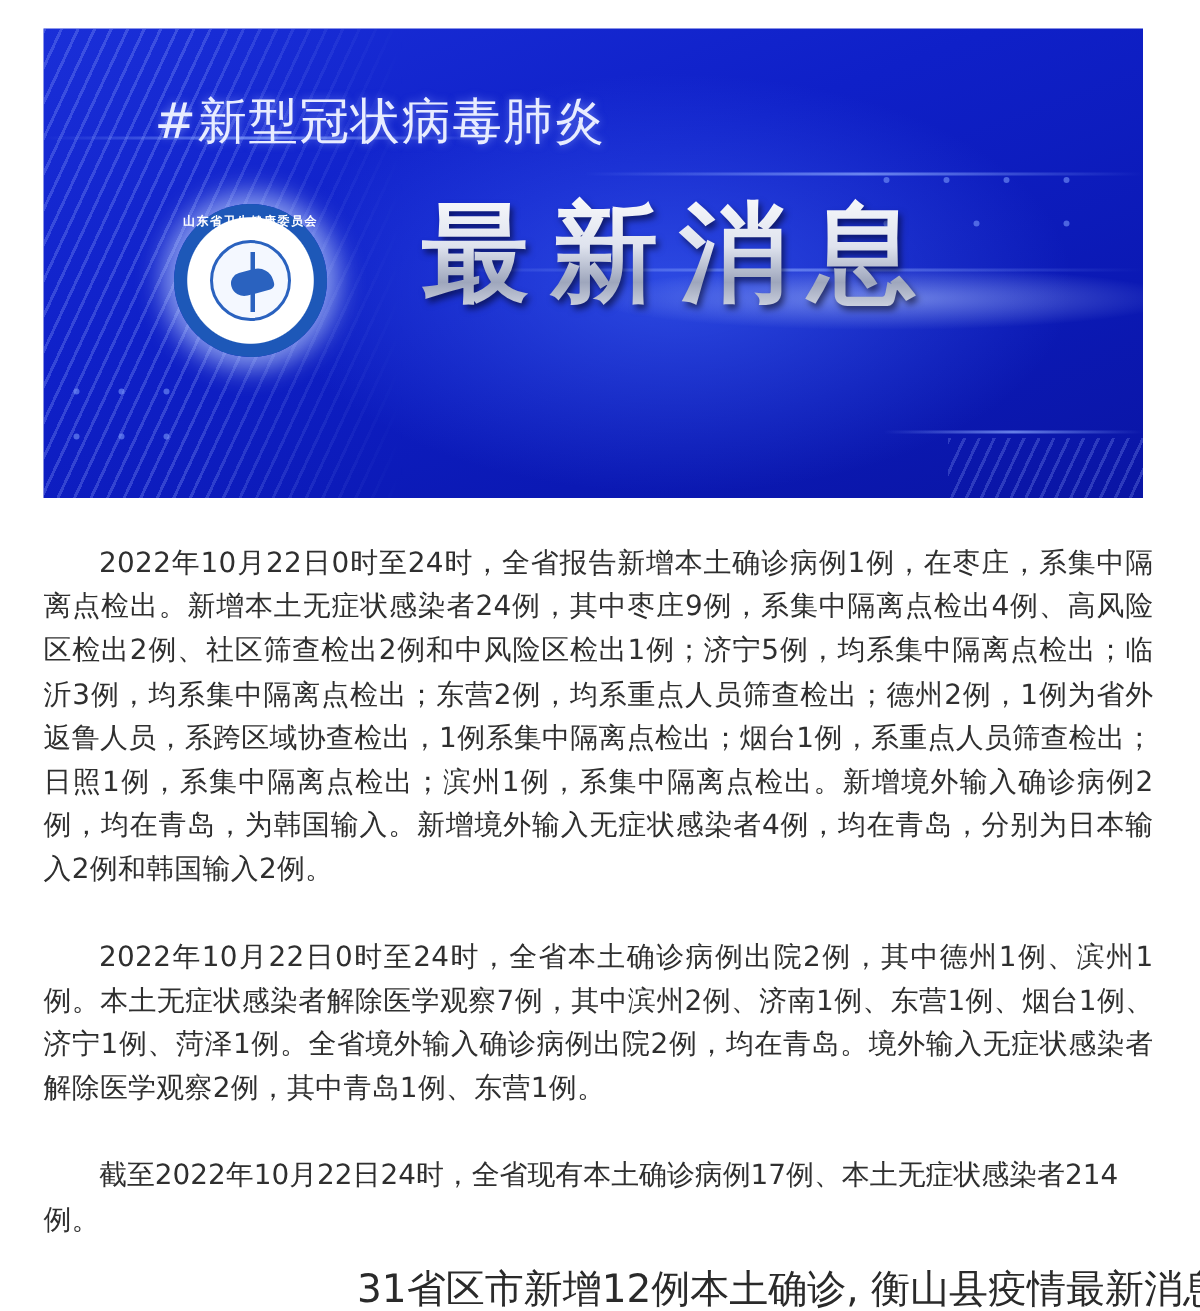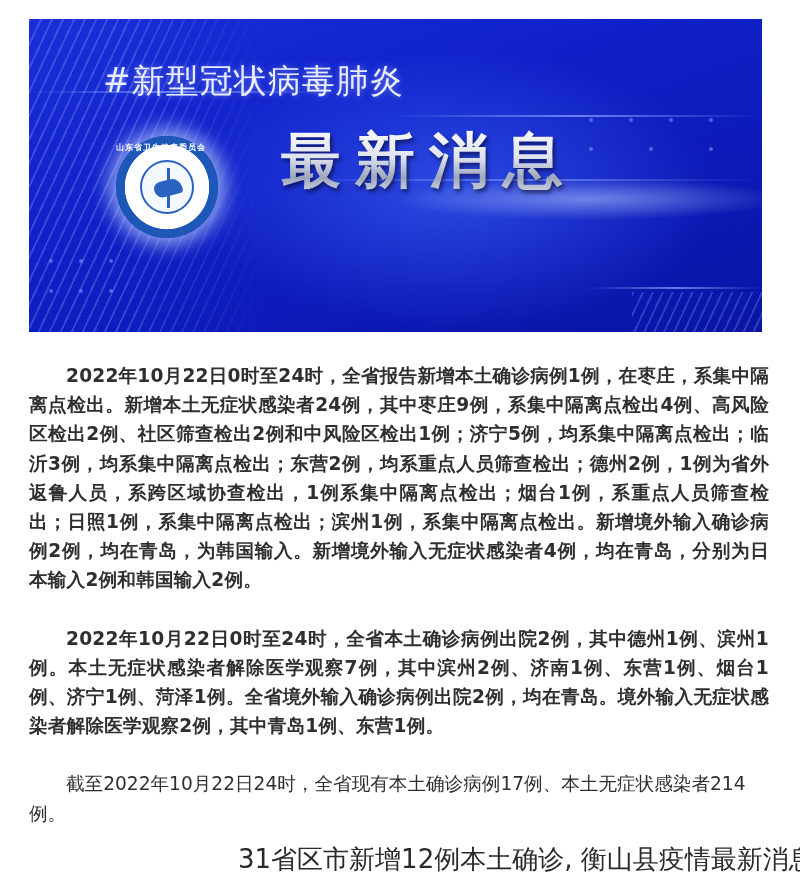--- a/index.html
+++ b/index.html
@@ -45,36 +45,36 @@
     .logo-inner {
       position: absolute; left: 24px; top: 24px; width: 54px; height: 54px; border-radius: 27px;
       border: 2px solid #2a62bf; box-sizing: border-box; background: #f4f8ff;
     }
     .logo-map {
       position: absolute; left: 12px; top: 18px; width: 28px; height: 16px;
       background: #2a62bf; border-radius: 8px 12px 4px 10px; transform: rotate(-15deg);
     }
     .logo-staff { position: absolute; left: 25px; top: 6px; width: 3px; height: 40px; background: #2a62bf; }
     .logo-ring-text {
-      position: absolute; left: 0; top: 6px; width: 102px; 
+      position: absolute; left: 0; top: 6px; width: 102px; text-align: center;
       font-size: 8px; color: #ffffff; font-weight: bold; letter-spacing: 1px;
     }
     .headline {
       position: absolute; left: 252px; top: 102px;
-      font-size: 60px; font-weight: bold; letter-spacing: 14px;
+      font-size: 72px; font-weight: bold; letter-spacing: 14px;
       color: #e6e9f2;
       background: linear-gradient(180deg, #ffffff 0%, #dfe3ee 45%, #9ea6bc 70%, #eef1f8 100%);
       -webkit-background-clip: text; background-clip: text; -webkit-text-fill-color: transparent;
       filter: drop-shadow(2px 3px 2px rgba(0,0,20,0.55));
       font-family: Liberation Serif, serif;
     }
     .article { position: absolute; left: 29px; top: 361px; width: 740px; }
     .para {
       margin: 0; font-size: 18.6px; line-height: 29.2px; text-indent: 37px;
-      text-align: justify; color: #2f2f2f; letter-spacing: 0.2px; font-weight: bold;
+      text-align: justify; color: #2f2f2f; letter-spacing: 0.2px;
     }
     .p1 { margin-bottom: 29px; }
     .p2 { margin-bottom: 29px; }
     .p3 { margin-bottom: 29px; }
     .p4-line { font-size: 18.6px; line-height: 29.2px; text-indent: 37px; margin: 0; color: #2f2f2f; }
     .caption-overlay {
       position: absolute; left: 238px; top: 846px; width: 562px; height: 30px;
       background: linear-gradient(90deg, rgba(255,255,255,0.4), rgba(255,255,255,0.92) 12%, #ffffff 30%);
     }
     .caption {

